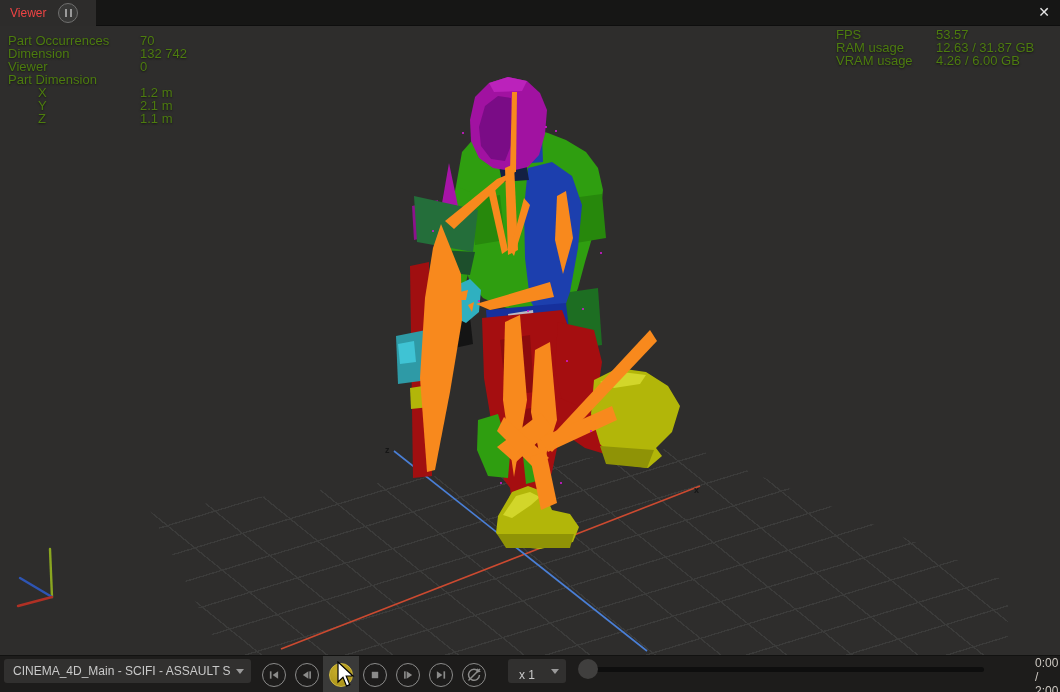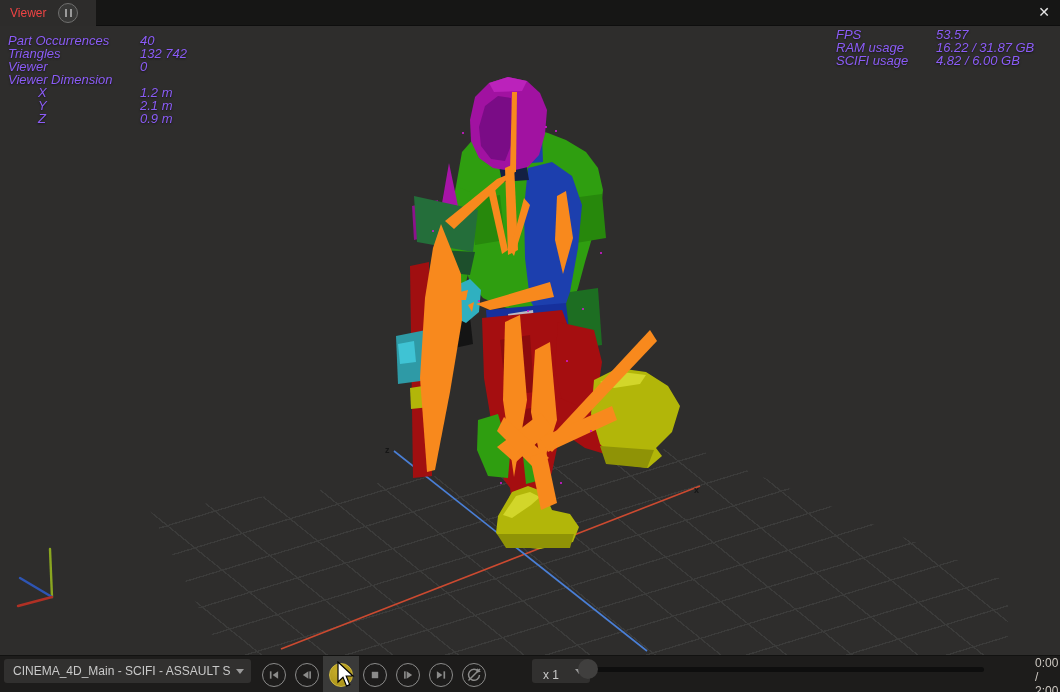--- a/index.html
+++ b/index.html
@@ -21,36 +21,36 @@
   .grid-floor { position:absolute; inset:0; opacity:.9;
     background-image:
       repeating-linear-gradient(163deg, transparent 0 28px, #3d3d3c 28px 29.3px),
       repeating-linear-gradient(39deg,  transparent 0 40px, #3d3d3c 40px 41.3px);
     clip-path: polygon(150px 484px, 690px 420px, 1008px 556px, 1008px 629px, 222px 629px);
   }
 
   .scene-svg { position:absolute; left:0; top:0; width:1060px; height:692px;
                z-index:2; pointer-events:none; }
 
-  .stats { position:absolute; z-index:3; font-size:13px; color:#8b5cf6;
-           text-shadow:0 1px 2px rgba(0,0,0,.55); line-height:13px;font-style:italic; }
+  .stats { position:absolute; z-index:3; font-size:13px; color:#4d7c0f;
+           text-shadow:0 1px 2px rgba(0,0,0,.55); line-height:13px; }
   .stats-left  { left:8px;  top:34px; }
   .stats-right { left:836px; top:28px; }
   .stat-row { display:flex; }
   .stats-left  .stat-label { width:132px; }
   .stats-right .stat-label { width:100px; }
   .stat-row.indent .stat-label { padding-left:30px; width:132px; }
 
   .bottombar { position:absolute; left:0; top:655px; width:1060px; height:37px;
                background:#1d1c1b; border-top:1px solid #121211; z-index:5; }
   .pill { position:absolute; height:24px; top:3px; background:#31302f; border-radius:3px;
           display:flex; align-items:center; color:#c9c9c9; font-size:12px; cursor:pointer; }
   .anim-select { left:4px; width:247px; padding:0 20px 0 9px; }
   .anim-select .pill-text { white-space:nowrap; overflow:hidden; flex:1; }
-  .speed-select { left:532px; width:58px; padding:8px 18px 0 11px; }
+  .speed-select { left:508px; width:58px; padding:8px 18px 0 11px; }
   .caret { position:absolute; right:7px; top:10px; width:0; height:0;
            border-left:4px solid transparent; border-right:4px solid transparent;
            border-top:5px solid #9a9a9a; }
 
   .controls { position:absolute; left:262px; top:0; height:37px; display:flex;
               align-items:center; gap:9px; }
   .cbtn { width:24px; height:24px; border-radius:50%; border:1.5px solid #8b8b8a;
           background:transparent; display:flex; align-items:center; justify-content:center;
           cursor:pointer; padding:0; }
   .play-wrap { width:36px; height:37px; margin:0 -5px; background:#3a3a39;
@@ -181,60 +181,60 @@
       <i></i>
         <i></i>
     </span>
   </div>
   <span class="close-x">✕</span>
 </div>
 
 <div class="stats stats-left">
   <div class="stat-row">
     <span class="stat-label">Part Occurrences</span>
-    <span class="stat-value">40</span>
-  </div>
-  <div class="stat-row">
-    <span class="stat-label">Triangles</span>
+    <span class="stat-value">70</span>
+  </div>
+  <div class="stat-row">
+    <span class="stat-label">Dimension</span>
     <span class="stat-value">132 742</span>
   </div>
   <div class="stat-row">
     <span class="stat-label">Viewer</span>
     <span class="stat-value">0</span>
   </div>
   <div class="stat-row">
-    <span class="stat-label">Viewer Dimension</span>
+    <span class="stat-label">Part Dimension</span>
     <span class="stat-value"></span>
   </div>
   <div class="stat-row indent">
     <span class="stat-label">X</span>
     <span class="stat-value">1.2 m</span>
   </div>
   <div class="stat-row indent">
     <span class="stat-label">Y</span>
     <span class="stat-value">2.1 m</span>
   </div>
   <div class="stat-row indent">
     <span class="stat-label">Z</span>
-    <span class="stat-value">0.9 m</span>
+    <span class="stat-value">1.1 m</span>
   </div>
 </div>
 
 <div class="stats stats-right">
   <div class="stat-row">
     <span class="stat-label">FPS</span>
     <span class="stat-value">53.57</span>
   </div>
   <div class="stat-row">
     <span class="stat-label">RAM usage</span>
-    <span class="stat-value">16.22 / 31.87 GB</span>
-  </div>
-  <div class="stat-row">
-    <span class="stat-label">SCIFI usage</span>
-    <span class="stat-value">4.82 / 6.00 GB</span>
+    <span class="stat-value">12.63 / 31.87 GB</span>
+  </div>
+  <div class="stat-row">
+    <span class="stat-label">VRAM usage</span>
+    <span class="stat-value">4.26 / 6.00 GB</span>
   </div>
 </div>
 
 <div class="bottombar">
 
   <div class="pill anim-select">
     <span class="pill-text">CINEMA_4D_Main - SCIFI - ASSAULT SOLDIER</span>
     <span class="caret"></span>
   </div>
 

